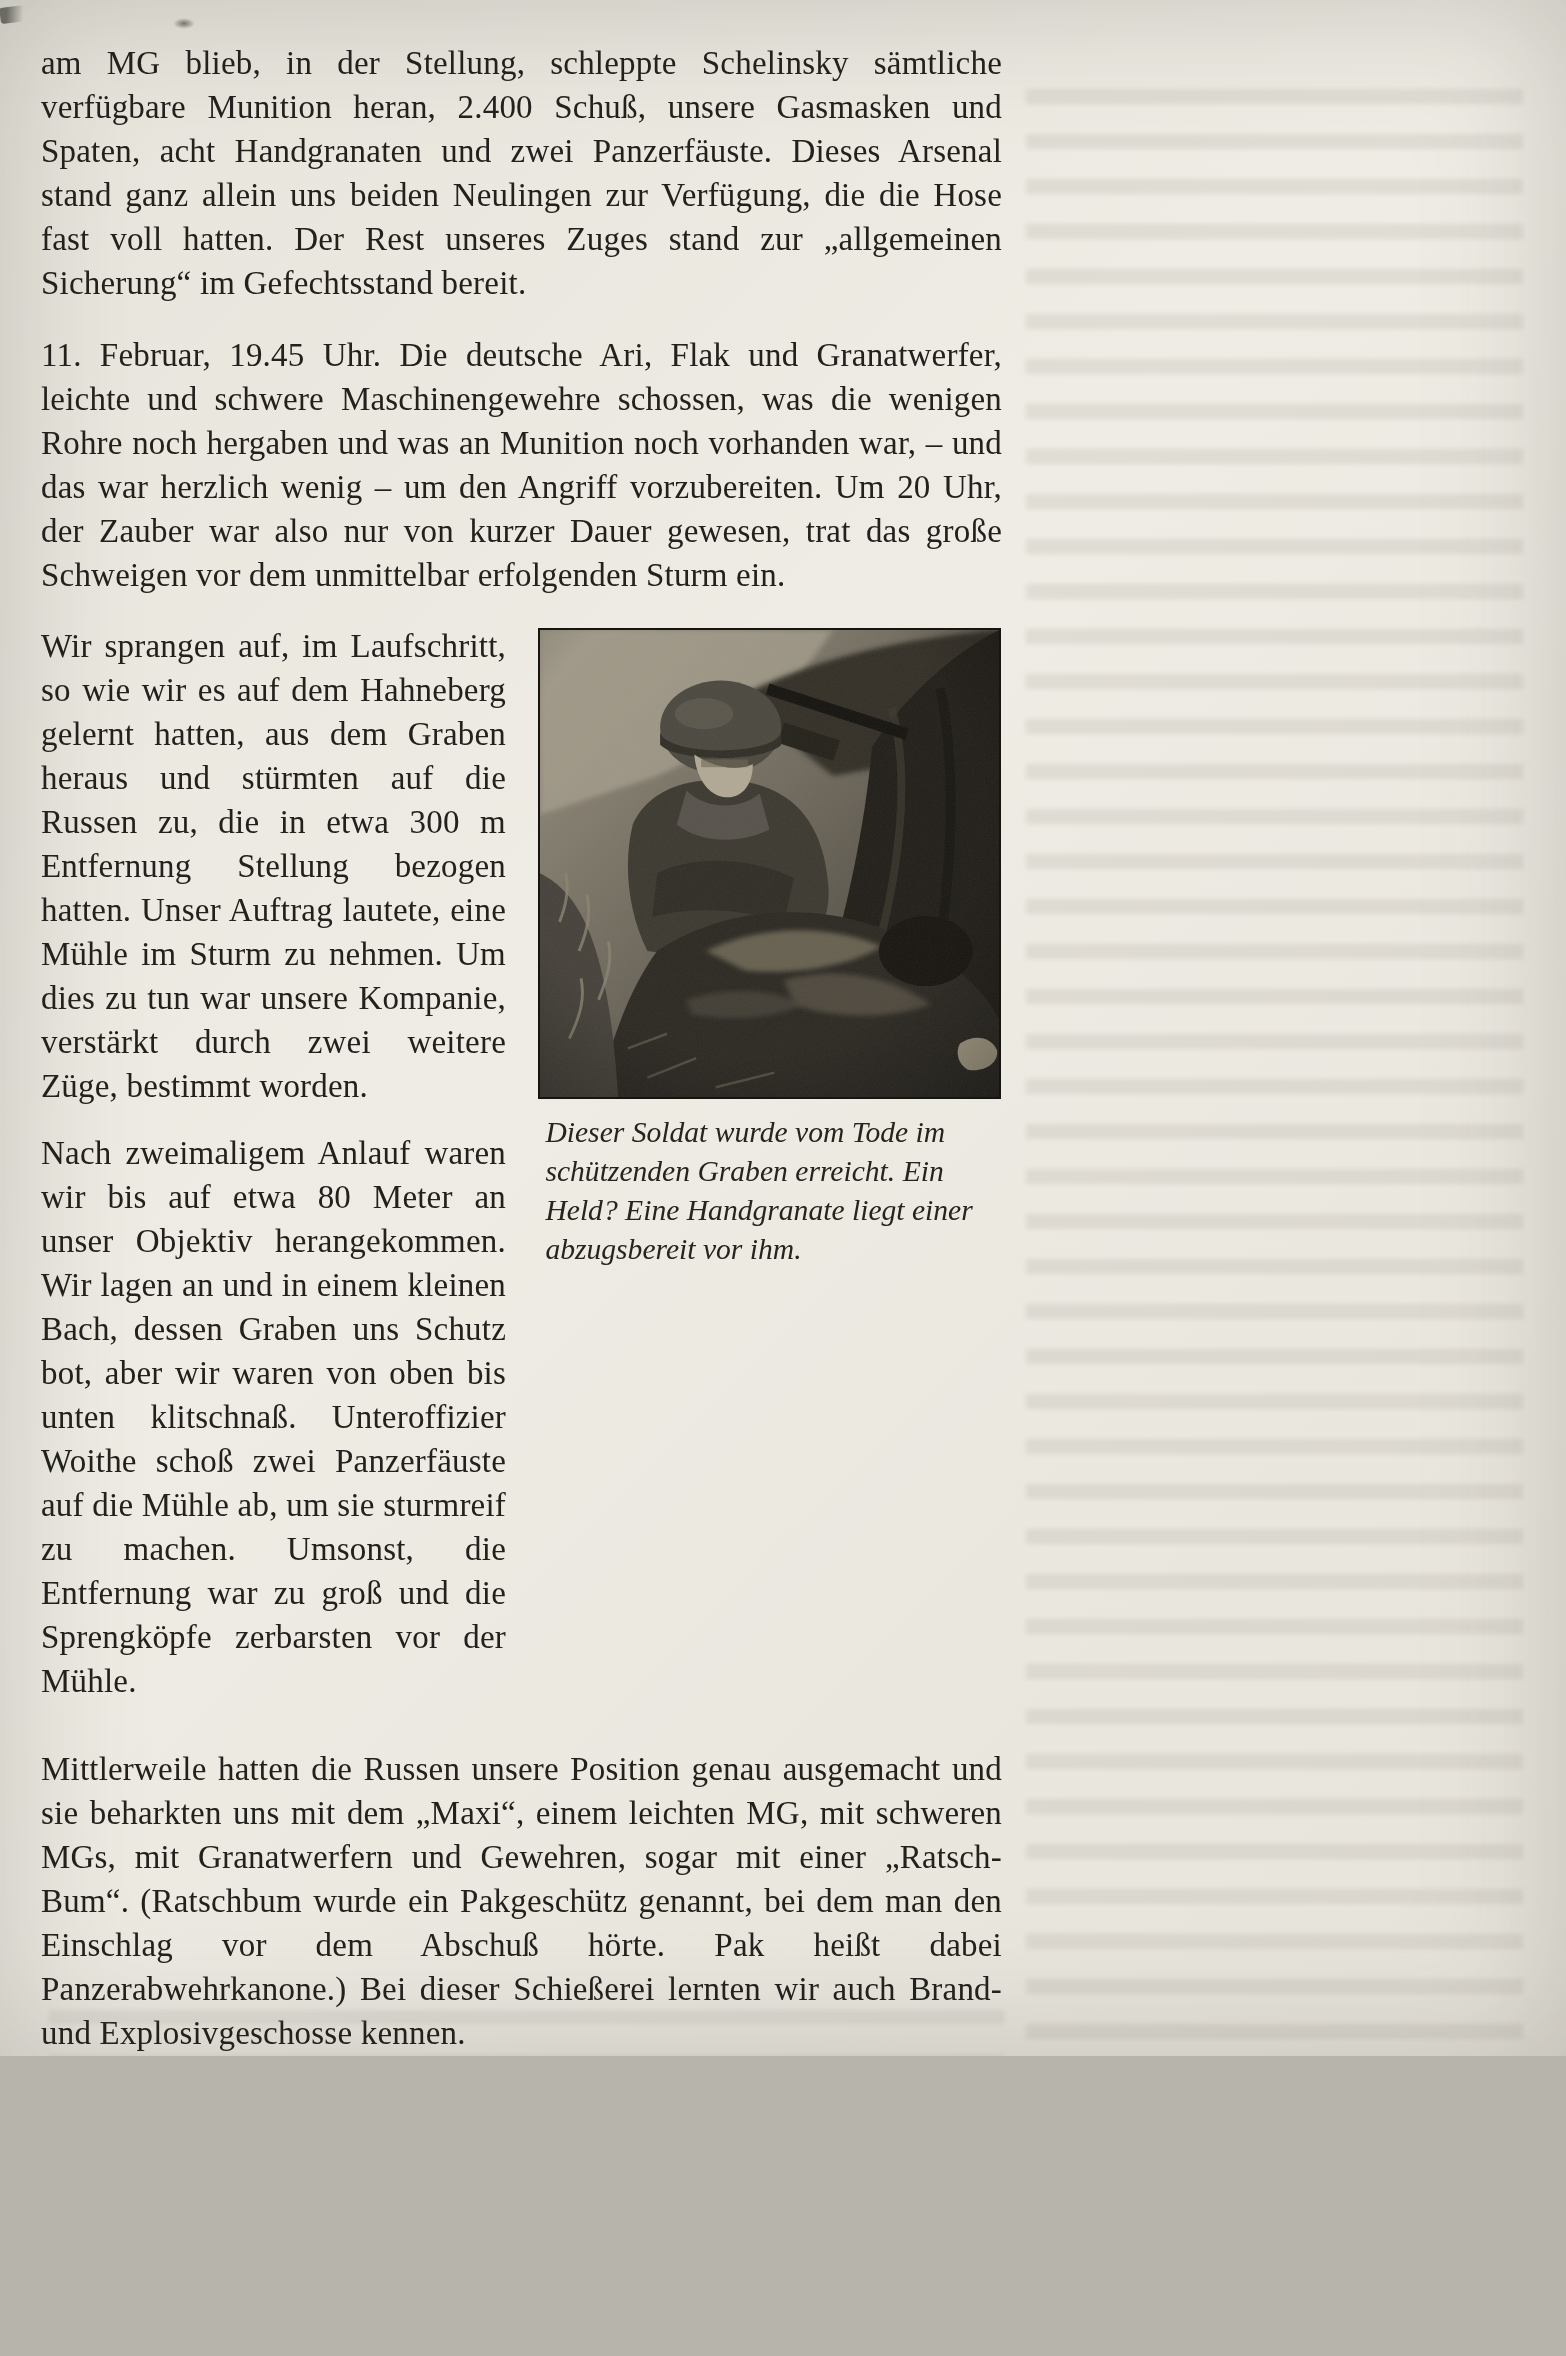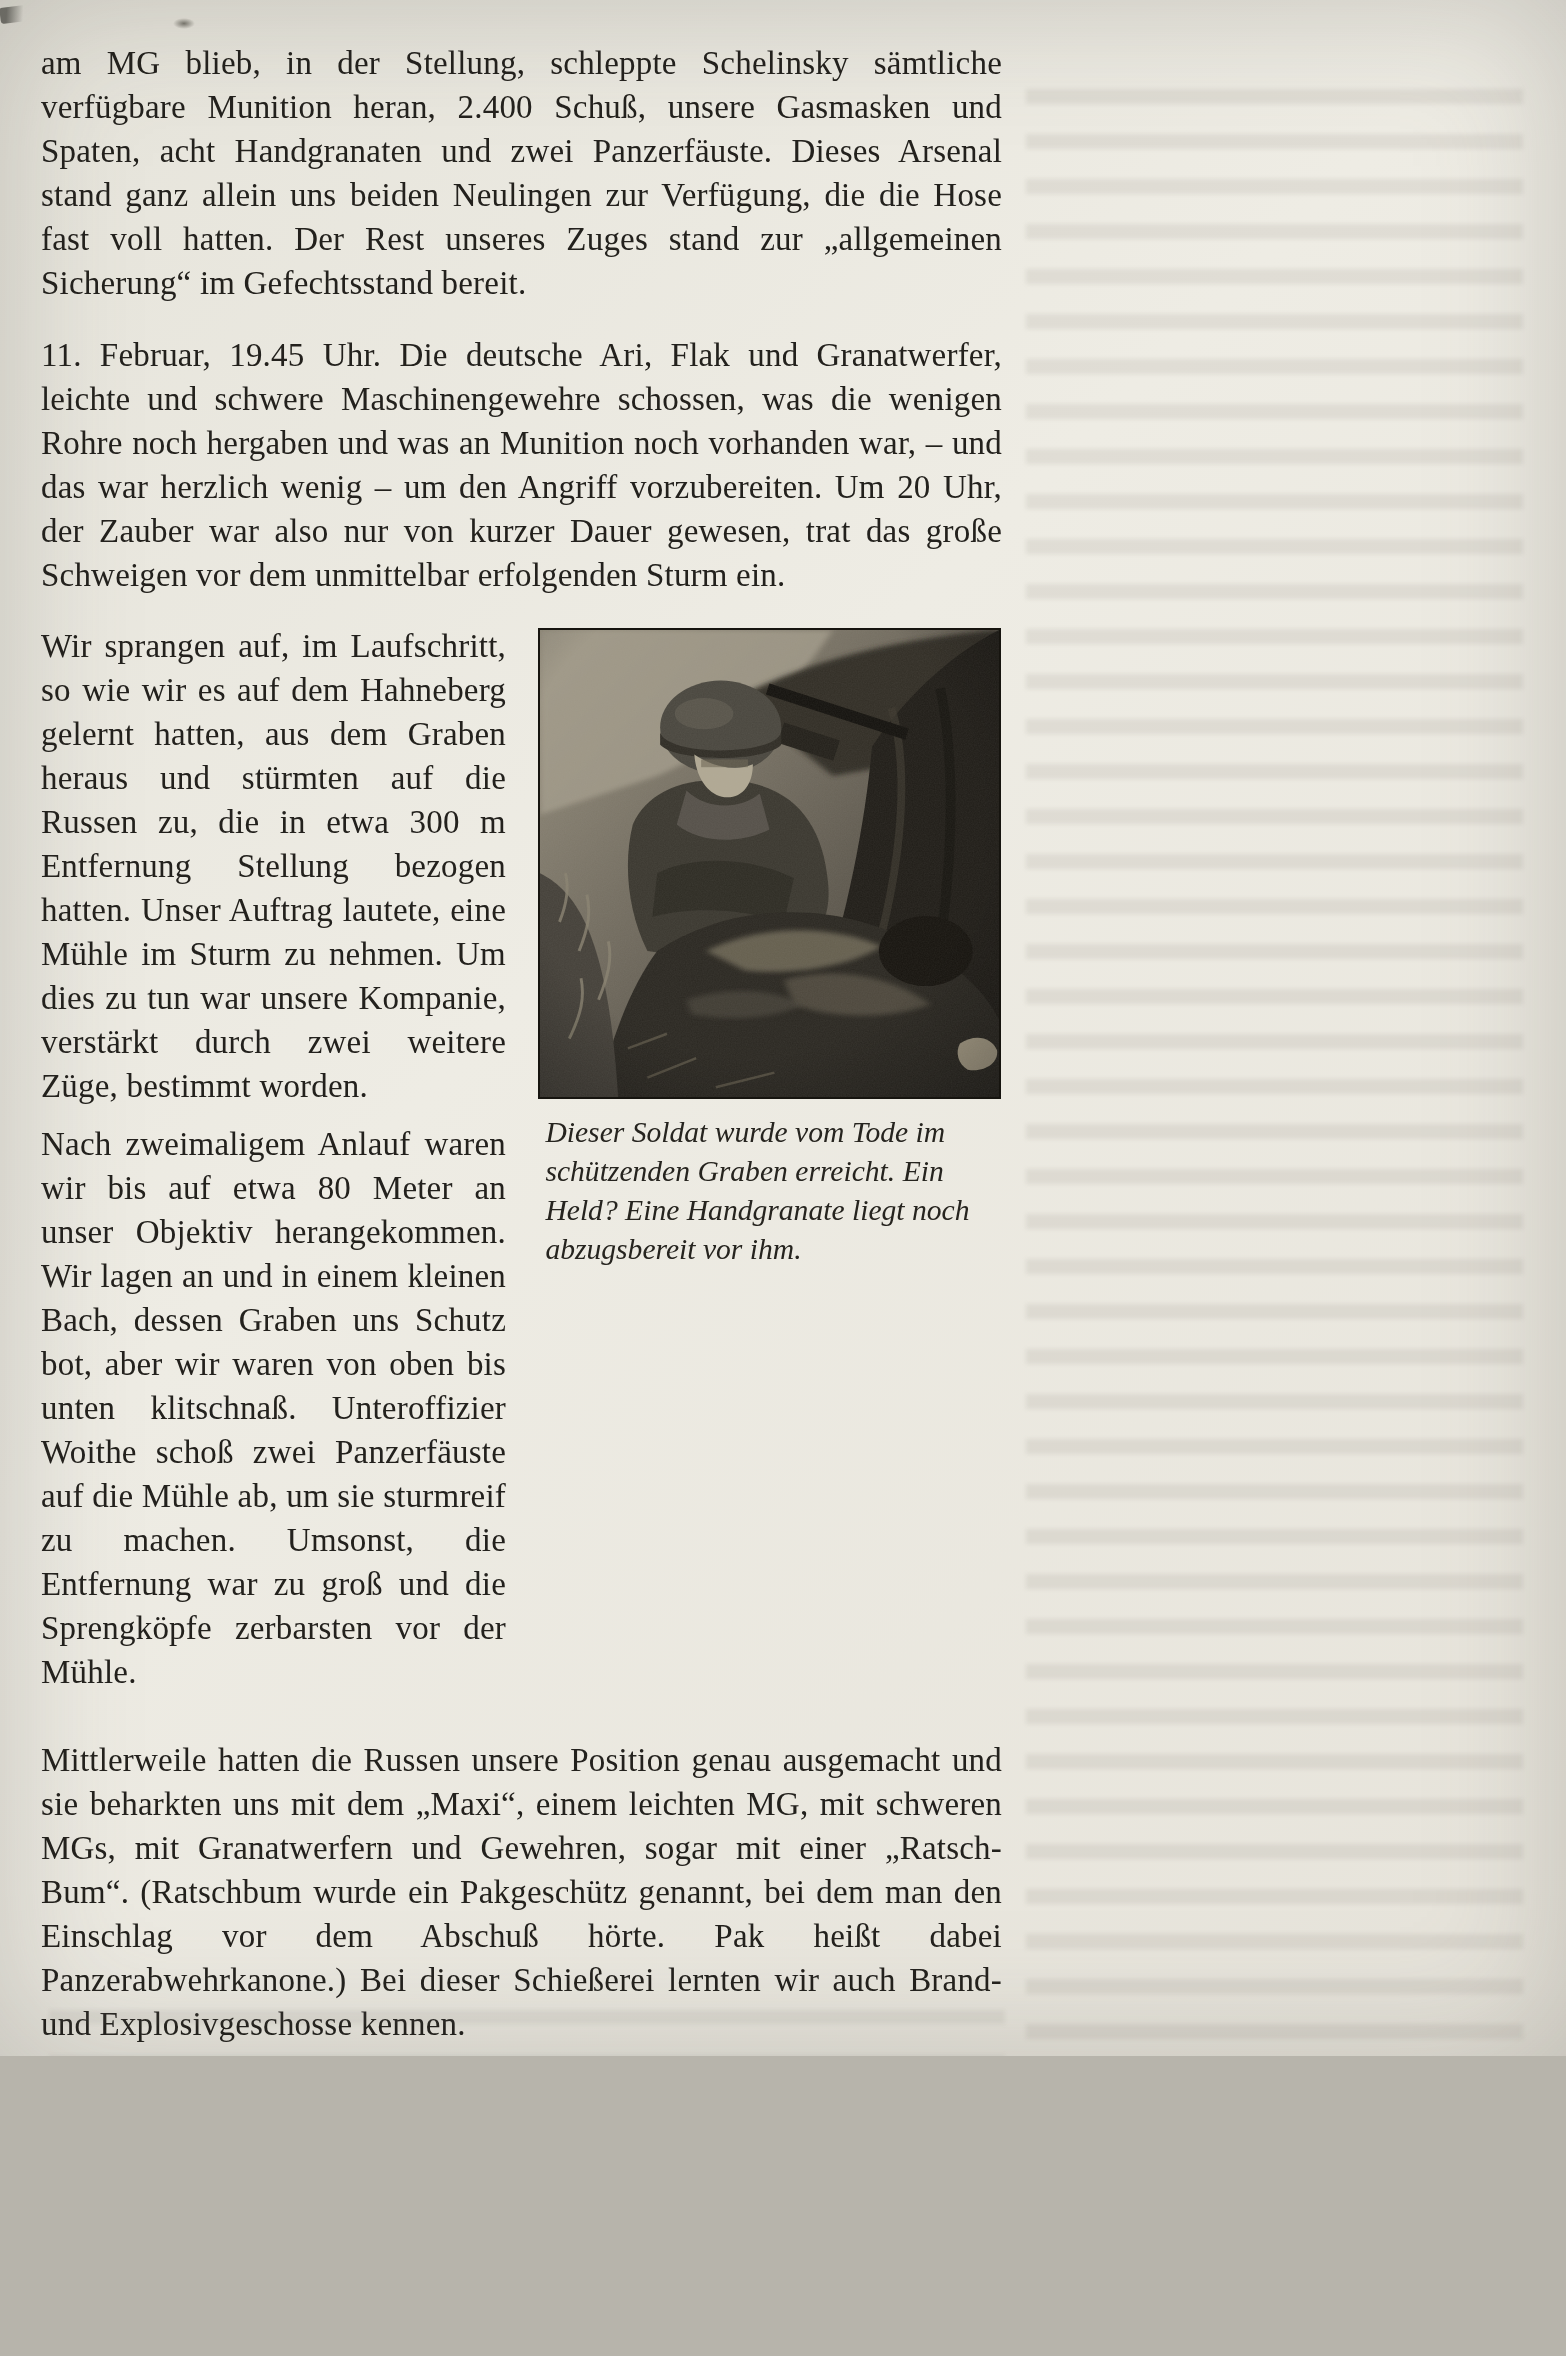--- a/index.html
+++ b/index.html
@@ -57,21 +57,21 @@
     text-align: justify;
     margin: 0 0 27.6px 0;
     letter-spacing: 0.2px;
   }
   .two-col {
     display: flex;
     gap: 31.5px;
     margin: 0 0 27.6px 0;
   }
   .left-col { flex: 0 0 465px; width: 465px; }
-  .left-col p.body-text { margin-bottom: 14px; }
+  .left-col p.body-text { margin-bottom: 23px; }
   .left-col p.body-text:last-child { margin-bottom: 16px; }
   figure.photo-figure { margin: 3.9px 0 0 0; width: 465px; }
   .photo {
     width: 463px; height: 471px;
     border: 2px solid #16140f;
     box-sizing: border-box;
     background: #6e685c;
   }
   .photo svg { display: block; width: 100%; height: 100%; }
   figcaption.photo-caption {
@@ -163,21 +163,21 @@
             <g stroke="#6e6755" stroke-width="2.5" opacity="0.6">
               <path d="M110,460 L160,440"></path>
                 <path d="M180,470 L240,455"></path>
                 <path d="M90,430 L130,415"></path>
             </g>
 
             <rect width="470" height="480" fill="url(#vig)"></rect>
             <rect width="470" height="480" filter="url(#grain)" opacity="0.35"></rect>
           </svg>
         </div>
-        <figcaption class="photo-caption">Dieser Soldat wurde vom Tode im schützenden Graben erreicht. Ein Held? Eine Handgranate liegt noch abzugsbereit vor ihm.</figcaption>
+        <figcaption class="photo-caption">Dieser Soldat wurde vom Tode im schützenden Graben erreicht. Ein Held? Eine Handgranate liegt einer abzugsbereit vor ihm.</figcaption>
       </figure>
     </div>
 
     <p class="body-text">Mittlerweile hatten die Russen unsere Position genau ausgemacht und sie beharkten uns mit dem „Maxi“, einem leichten MG, mit schweren MGs, mit Granatwerfern und Gewehren, sogar mit einer „Ratsch-Bum“. (Ratschbum wurde ein Pakgeschütz genannt, bei dem man den Einschlag vor dem Abschuß hörte. Pak heißt dabei Panzerabwehrkanone.) Bei dieser Schießerei lernten wir auch Brand- und Explosivgeschosse kennen.</p>
 
     <p class="body-text">Manchmal schrie in unseren Reihen jemand auf oder um Hilfe, wenn er verwundet wurde. Mancher gellende Todesschrei war ebenfalls dabei. So ein furchtbares Gemetzel hatten wir noch nie erlebt und es ist auch nicht möglich dies in aller Ausdrücklichkeit zu beschreiben.</p>
 
   </div>
 
   <div class="bleed bleed-right"></div>

